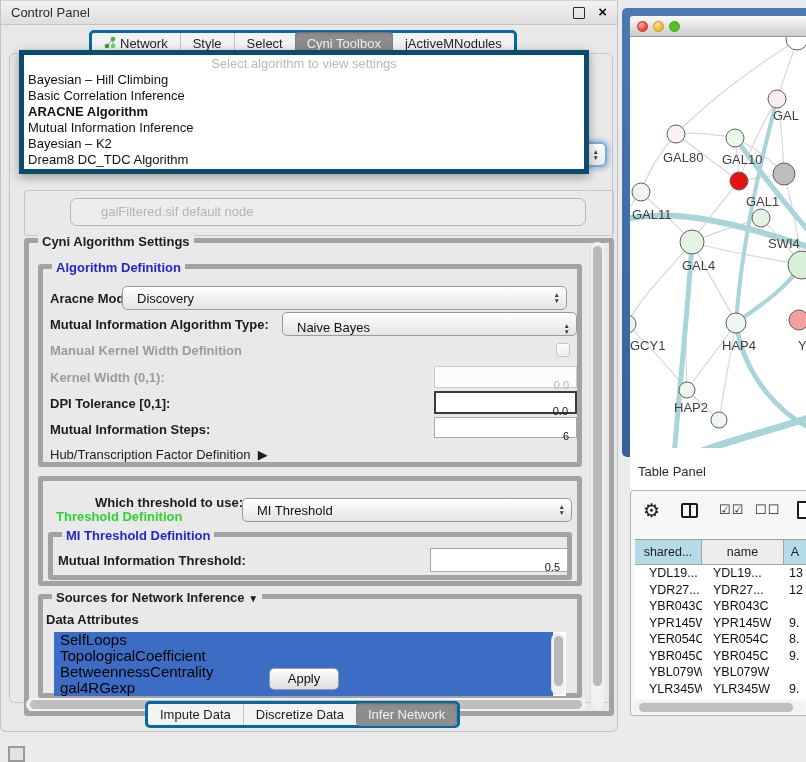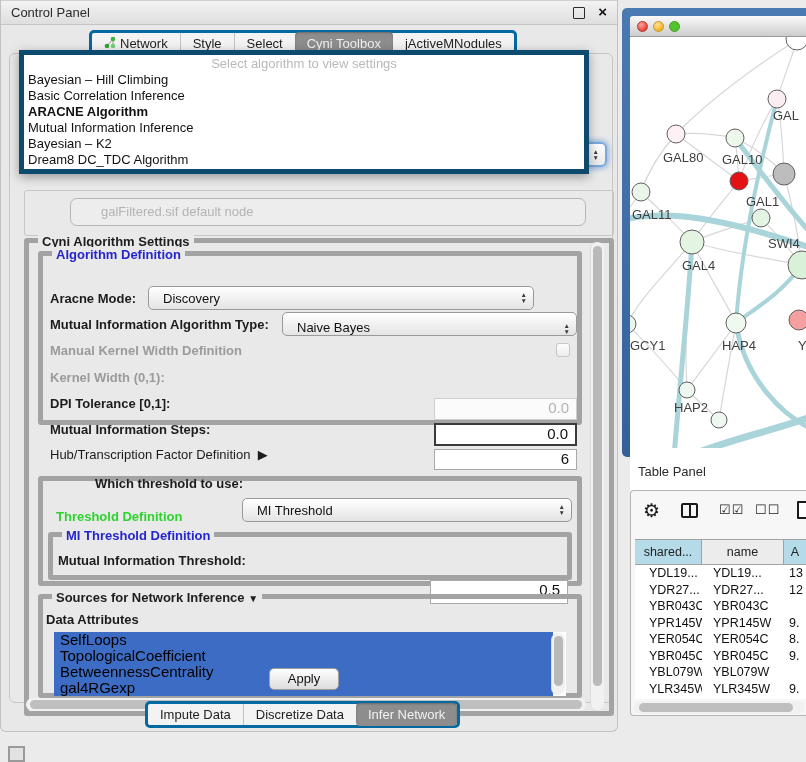--- a/index.html
+++ b/index.html
@@ -50,21 +50,21 @@
   .plain{font-weight:normal;}
   
   .combo{position:absolute;height:24px;border:1px solid #9a9a9a;border-radius:5px;
       background:linear-gradient(#ffffff,#e4e4e4);display:flex;align-items:center;box-sizing:border-box;
       font-size:13px;color:#111;padding:0 6px 0 14px;}
   .combo .ct{flex:1;}
   .stepper{display:flex;flex-direction:column;align-items:center;justify-content:center;color:#3c3c3c;}
   .stepper i{font-style:normal;font-size:6.5px;line-height:6px;}
   
   .field{position:absolute;background:#ffffff;border:1px solid #a9a9a9;box-sizing:border-box;
-      font-size:15px;color:#111;text-align:right;padding:0 7px 0 0;margin-top:32px;}
+      font-size:11px;color:#111;text-align:right;padding:12px 7px 0 0;}
   .field.dis{background:#fbfbfb;border-color:#cdcdcd;color:#b3b3b3;}
   .field.dark{border:2px solid #3a3a3a;}
   .checkbox{position:absolute;width:14px;height:14px;border:1px solid #c6c6c6;border-radius:3px;
       background:linear-gradient(#fdfdfd,#ececec);box-sizing:border-box;}
   
   .vtrack{position:absolute;width:13px;background:#f1f1f1;border-left:1px solid #dcdcdc;border-radius:7px;}
   .vthumb{position:absolute;width:9px;background:#b9b9b9;border-radius:5px;}
   .htrack{position:absolute;height:13px;background:#f1f1f1;border-radius:7px;}
   .hthumb{position:absolute;height:9px;background:#bfbfbf;border-radius:5px;}
   
@@ -158,25 +158,25 @@
         <span>galFiltered.sif default node</span>
       </div>
 
       <div class="group" style="left:14px;top:184px;width:590px;height:478px;">
         <span class="gtitle">Cyni Algorithm Settings</span>
       </div>
       <div class="vtrack" style="left:580px;top:188px;height:468px;">
         <div class="vthumb" style="left:2px;top:4px;height:440px;"></div>
       </div>
 
-      <div class="group" style="left:28px;top:197px;width:544px;height:174px;">
+      <div class="group" style="left:28px;top:210px;width:544px;height:203px;">
         <span class="gtitle blue">Algorithm Definition</span>
       </div>
       <span class="lbl" style="left:40px;top:237px;">Aracne Mode:</span>
-      <div class="combo" style="left:138px;top:232px;width:386px;">
+      <div class="combo" style="left:112px;top:232px;width:445px;">
         <span class="ct">Discovery</span>
         <span class="stepper">
             <i>▲</i>
             <i>▼</i>
           </span>
       </div>
       <span class="lbl" style="left:40px;top:263px;">Mutual Information Algorithm Type:</span>
       <div class="combo" style="left:272px;top:258px;width:295px;align-items:flex-end;">
         <span class="ct">Naive Bayes</span>
         <span class="stepper">
@@ -194,21 +194,21 @@
       <div class="field" style="left:424px;top:363px;width:143px;height:21px;">6</div>
 
       <span class="lbl plain" style="left:40px;top:393px;font-weight:normal;">
         <span>Hub/Transcription Factor Definition</span>
         <span class="hub-arrow">&nbsp;▶</span>
       </span>
 
       <div class="group" style="left:28px;top:422px;width:544px;height:110px;">
         <span class="gtitle green">Threshold Definition</span>
       </div>
-      <span class="lbl" style="left:85px;top:422px;">Which threshold to use:</span>
+      <span class="lbl" style="left:85px;top:441px;">Which threshold to use:</span>
       <div class="combo" style="left:232px;top:444px;width:330px;">
         <span class="ct">MI Threshold</span>
         <span class="stepper">
             <i>▲</i>
             <i>▼</i>
           </span>
       </div>
       <div class="group" style="left:38px;top:478px;width:524px;height:48px;">
         <span class="gtitle blue">MI Threshold Definition</span>
       </div>

